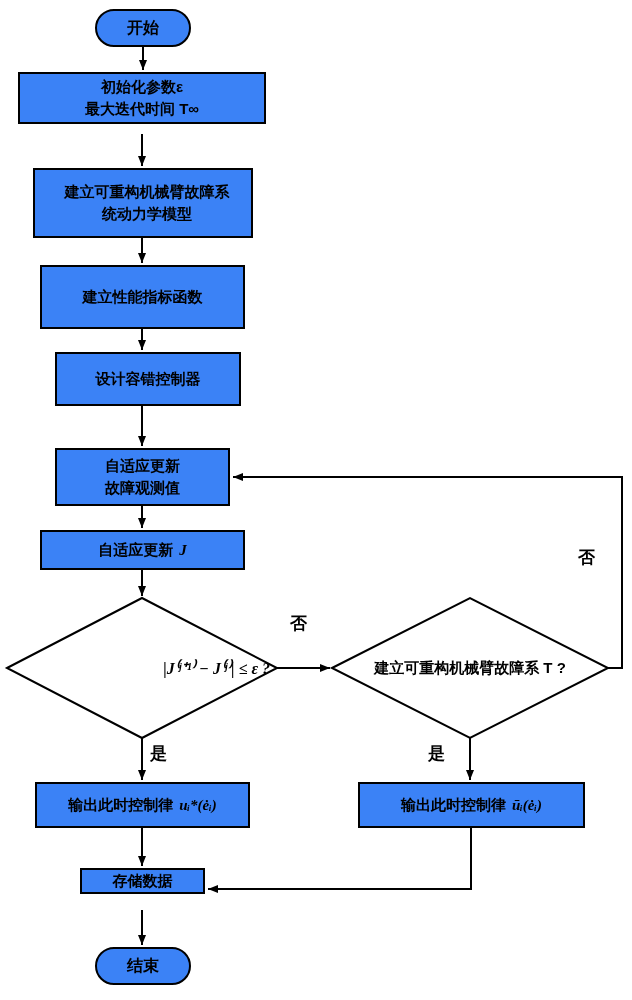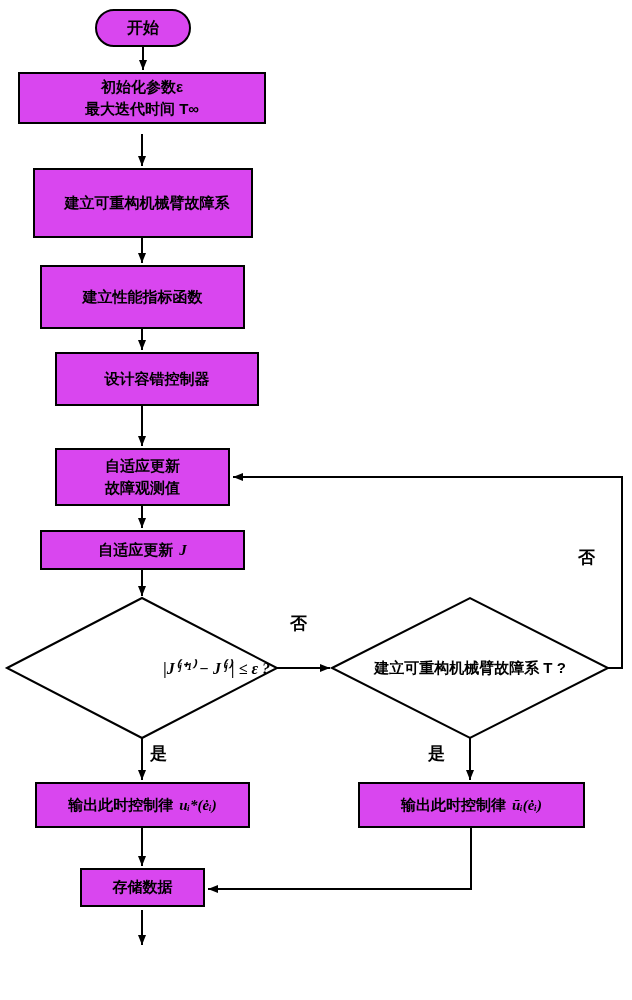--- a/index.html
+++ b/index.html
@@ -17,21 +17,21 @@
   }
   .connectors {
     position: absolute; left: 0; top: 0;
     width: 632px; height: 1000px;
   }
   .node {
     position: absolute;
     display: flex; align-items: center; justify-content: center;
     text-align: center;
     border: 2px solid #000;
-    background: #d946ef;
+    background: #3b82f6;
     font-weight: bold;
     font-size: 15px;
     line-height: 1.5;
   }
   .stadium { border-radius: 20px; font-size: 16px; }
   .bl { display: block; }
   .label {
     position: absolute;
     font-weight: bold;
     font-size: 17px;
@@ -54,26 +54,26 @@
     font-weight: bold;
     font-size: 16px;
     justify-content: flex-end;
   }
   .cond-cjk { font-size: 15px; }
 
   #n-start  { left: 95px;  top: 9px;   width: 96px;  height: 38px; }
   #n-init   { left: 18px;  top: 72px;  width: 248px; height: 52px; }
   #n-model  { left: 33px;  top: 168px; width: 220px; height: 70px; padding-left: 8px; }
   #n-perf   { left: 40px;  top: 265px; width: 205px; height: 64px; }
-  #n-ctrl   { left: 55px;  top: 352px; width: 204px; height: 54px; }
+  #n-ctrl   { left: 55px;  top: 352px; width: 186px; height: 54px; }
   #n-obs    { left: 55px;  top: 448px; width: 175px; height: 58px; }
   #n-adaptj { left: 40px;  top: 530px; width: 205px; height: 40px; }
   #n-outl   { left: 35px;  top: 782px; width: 215px; height: 46px; }
   #n-outr   { left: 358px; top: 782px; width: 227px; height: 46px; }
-  #n-store  { left: 80px;  top: 868px; width: 125px; height: 39px; }
+  #n-store  { left: 80px;  top: 868px; width: 125px; height: 26px; }
   #n-end    { left: 95px;  top: 947px; width: 96px;  height: 38px; }
 
   #t-cond1  { left: 15px;  top: 638px; width: 255px; height: 60px; }
   #t-cond2  { left: 342px; top: 638px; width: 256px; height: 60px; }
 
   #l-no1  { left: 290px; top: 612px; }
   #l-no2  { left: 578px; top: 546px; }
   #l-yes1 { left: 150px; top: 742px; }
   #l-yes2 { left: 428px; top: 742px; }
 </style>
@@ -115,20 +115,21 @@
   <div class="node" id="n-init">
     <div>
       <span class="bl">初始化参数ε</span>
       <span class="bl">最大迭代时间 T∞</span>
     </div>
   </div>
 
   <div class="node" id="n-model">
     <div>
       <span class="bl">建立可重构机械臂故障系</span>
+      <span class="bl">统动力学模型</span>
     </div>
   </div>
 
   <div class="node" id="n-perf">
     <span>建立性能指标函数</span>
   </div>
 
   <div class="node" id="n-ctrl">
     <span>设计容错控制器</span>
   </div>
@@ -163,14 +164,17 @@
   </div>
   <div class="node" id="n-outr">
     <span>输出此时控制律</span>
     <span class="math">ūᵢ(ėᵢ)</span>
   </div>
 
   <div class="node" id="n-store">
     <span>存储数据</span>
   </div>
 
+  <div class="node stadium" id="n-end">
+    <span>结束</span>
+  </div>
 
 </div>
 
 </body></html>

